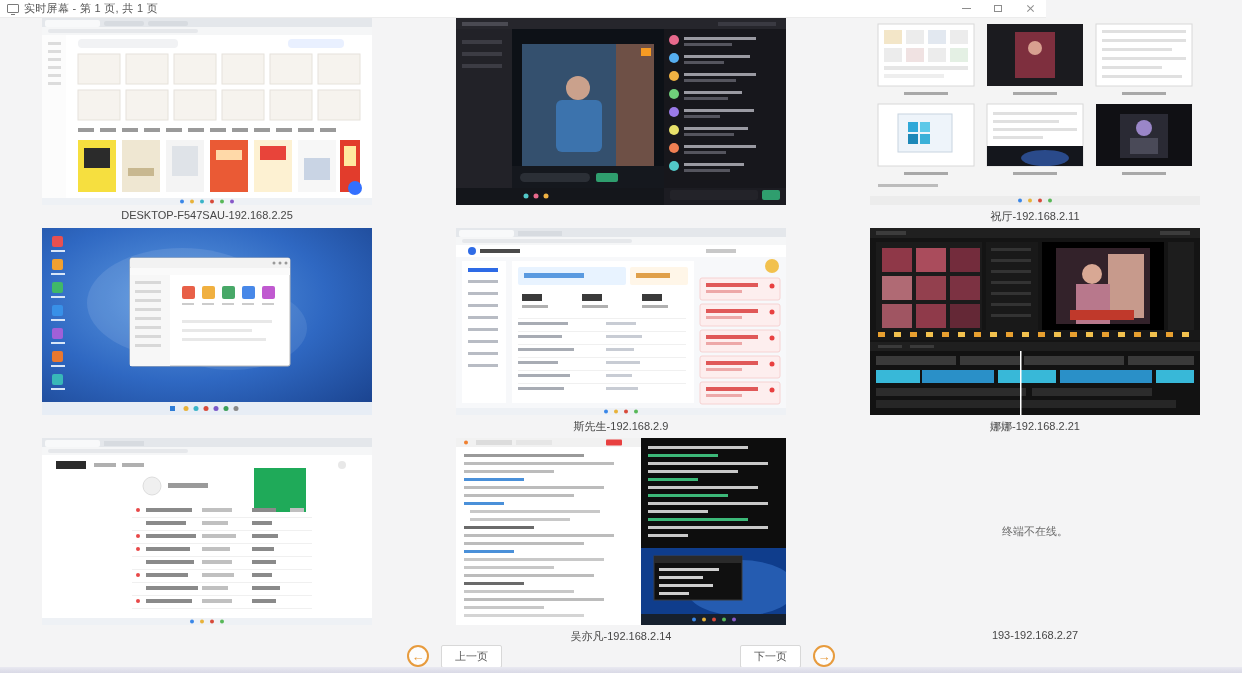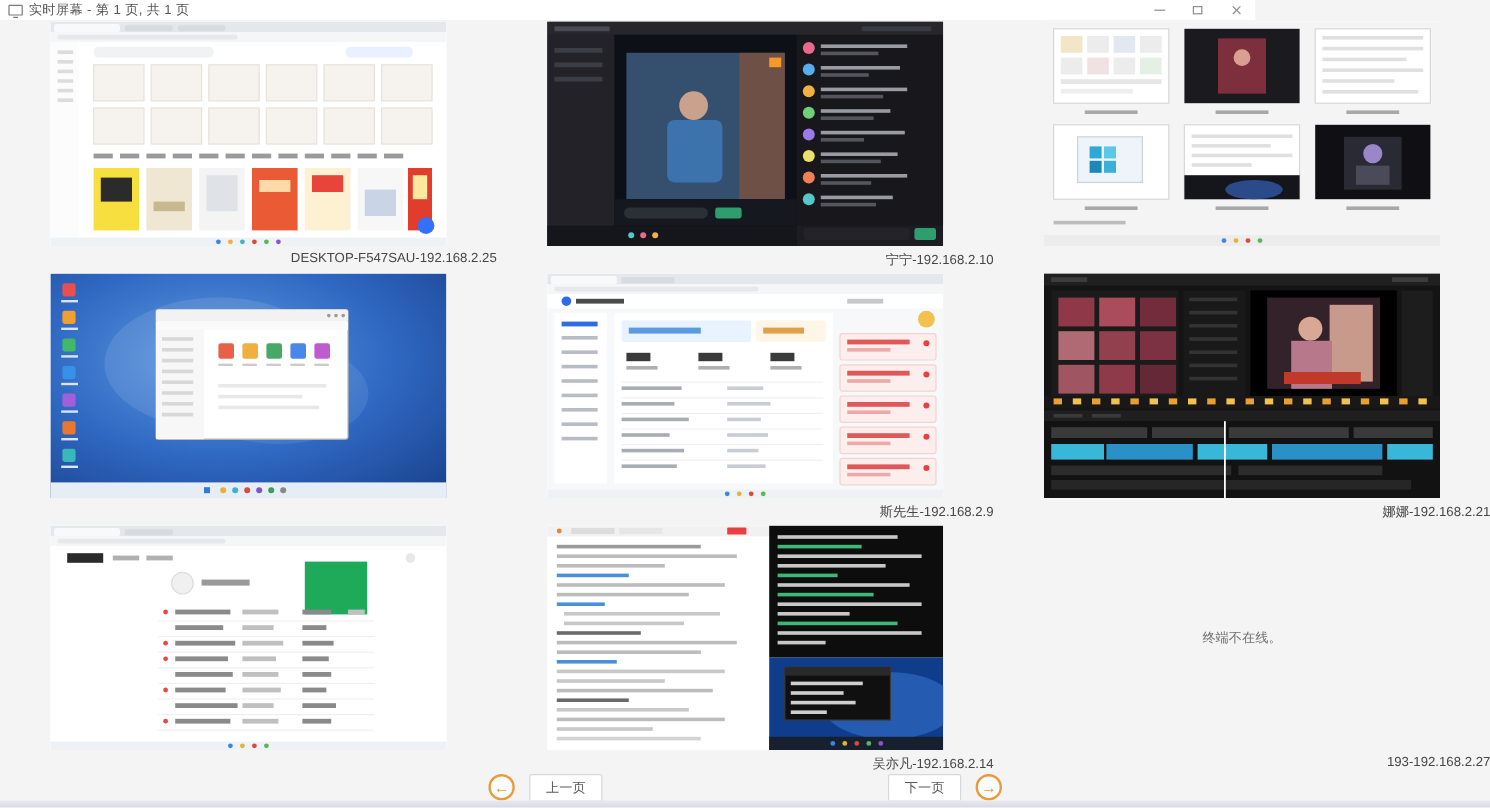--- a/index.html
+++ b/index.html
@@ -19,21 +19,21 @@
   .glyph-close { position:relative; width:9px; height:9px; display:block; }
   .glyph-close::before,.glyph-close::after { content:""; position:absolute; left:4px; top:0; width:1px; height:9px; background:#8d8d8d; }
   .glyph-close::before { transform:rotate(45deg); } .glyph-close::after { transform:rotate(-45deg); }
 
   
   .grid { position:absolute; top:18px; left:0; width:1242px;
     display:grid; grid-template-columns:repeat(3,414px); grid-auto-rows:210px; }
   .cell { width:414px; }
   .thumb { width:330px; height:187px; margin:0 auto; cursor:pointer; background:#fff; }
   .thumb svg { display:block; width:330px; height:187px; }
-  .caption { margin-top:4px; text-align:right; font-size:11px; color:#464646; }
+  .caption { margin-top:4px; text-align:center; font-size:11px; color:#464646; }
   .offline-box { width:330px; height:187px; margin:0 auto; display:flex; align-items:center; justify-content:center; background:transparent;text-align:right; }
   .offline-text { font-size:11px; color:#6e6e6e; }
 
   
   .pagination { position:absolute; top:644px; left:0; width:1242px; height:24px;
     display:flex; align-items:center; justify-content:center; }
   .pg-group { display:flex; align-items:center; gap:12px; }
   .pg-spacer { width:238px; }
   .pg-btn { min-width:50px; padding:3px 13px; font-size:11px; color:#5a5a5a; background:#fff;
     border:1px solid #d8d8d8; border-radius:2px; text-align:right; cursor:pointer;font-family:Liberation Mono, monospace; }
@@ -190,21 +190,20 @@
             <rect x="228" y="127" width="72" height="3" fill="#9a9aa2"></rect>
             <rect x="228" y="133" width="42" height="3" fill="#55555e"></rect>
           <circle cx="218" cy="148" r="5" fill="#52c8c8"></circle>
             <rect x="228" y="145" width="60" height="3" fill="#9a9aa2"></rect>
             <rect x="228" y="151" width="46" height="3" fill="#55555e"></rect>
         </g>
         <rect x="214" y="172" width="88" height="10" rx="2" fill="#232329"></rect>
         <rect x="306" y="172" width="18" height="10" rx="2" fill="#2f9e6e"></rect>
       </svg>
     </div>
-    <div class="caption">宁宁-192.168.2.10</div>
   </div>
 
   <div class="cell">
     <div class="thumb">
       <svg viewBox="0 0 330 187">
         <rect width="330" height="187" fill="#f4f4f4"></rect>
         <rect x="8" y="6" width="96" height="62" fill="#ffffff" stroke="#d8d8d8"></rect>
         <rect x="14" y="12" width="18" height="14" fill="#f3e6c8"></rect>
           <rect x="36" y="12" width="18" height="14" fill="#ececec"></rect>
           <rect x="58" y="12" width="18" height="14" fill="#e2e8f0"></rect>
@@ -249,20 +248,21 @@
           <rect x="143" y="154" width="44" height="3" fill="#a8a8a8"></rect>
           <rect x="252" y="154" width="44" height="3" fill="#a8a8a8"></rect>
         <rect x="8" y="166" width="60" height="3" fill="#bcbcbc"></rect>
         <rect y="178" width="330" height="9" fill="#ececec"></rect>
         <circle cx="150" cy="182.5" r="2" fill="#3a87e8"></circle>
           <circle cx="160" cy="182.5" r="2" fill="#e8b23a"></circle>
           <circle cx="170" cy="182.5" r="2" fill="#d84a3a"></circle>
           <circle cx="180" cy="182.5" r="2" fill="#58b858"></circle>
       </svg>
     </div>
+    <div class="caption">祝厅-192.168.2.11</div>
   </div>
 
   <div class="cell">
     <div class="thumb">
       <svg viewBox="0 0 330 187">
         <defs>
           <radialGradient id="g4a" cx="0.42" cy="0.38" r="0.8">
             <stop offset="0" stop-color="#5f9ce2"></stop>
               <stop offset="0.55" stop-color="#2f68c2"></stop>
               <stop offset="1" stop-color="#1b4490"></stop>

